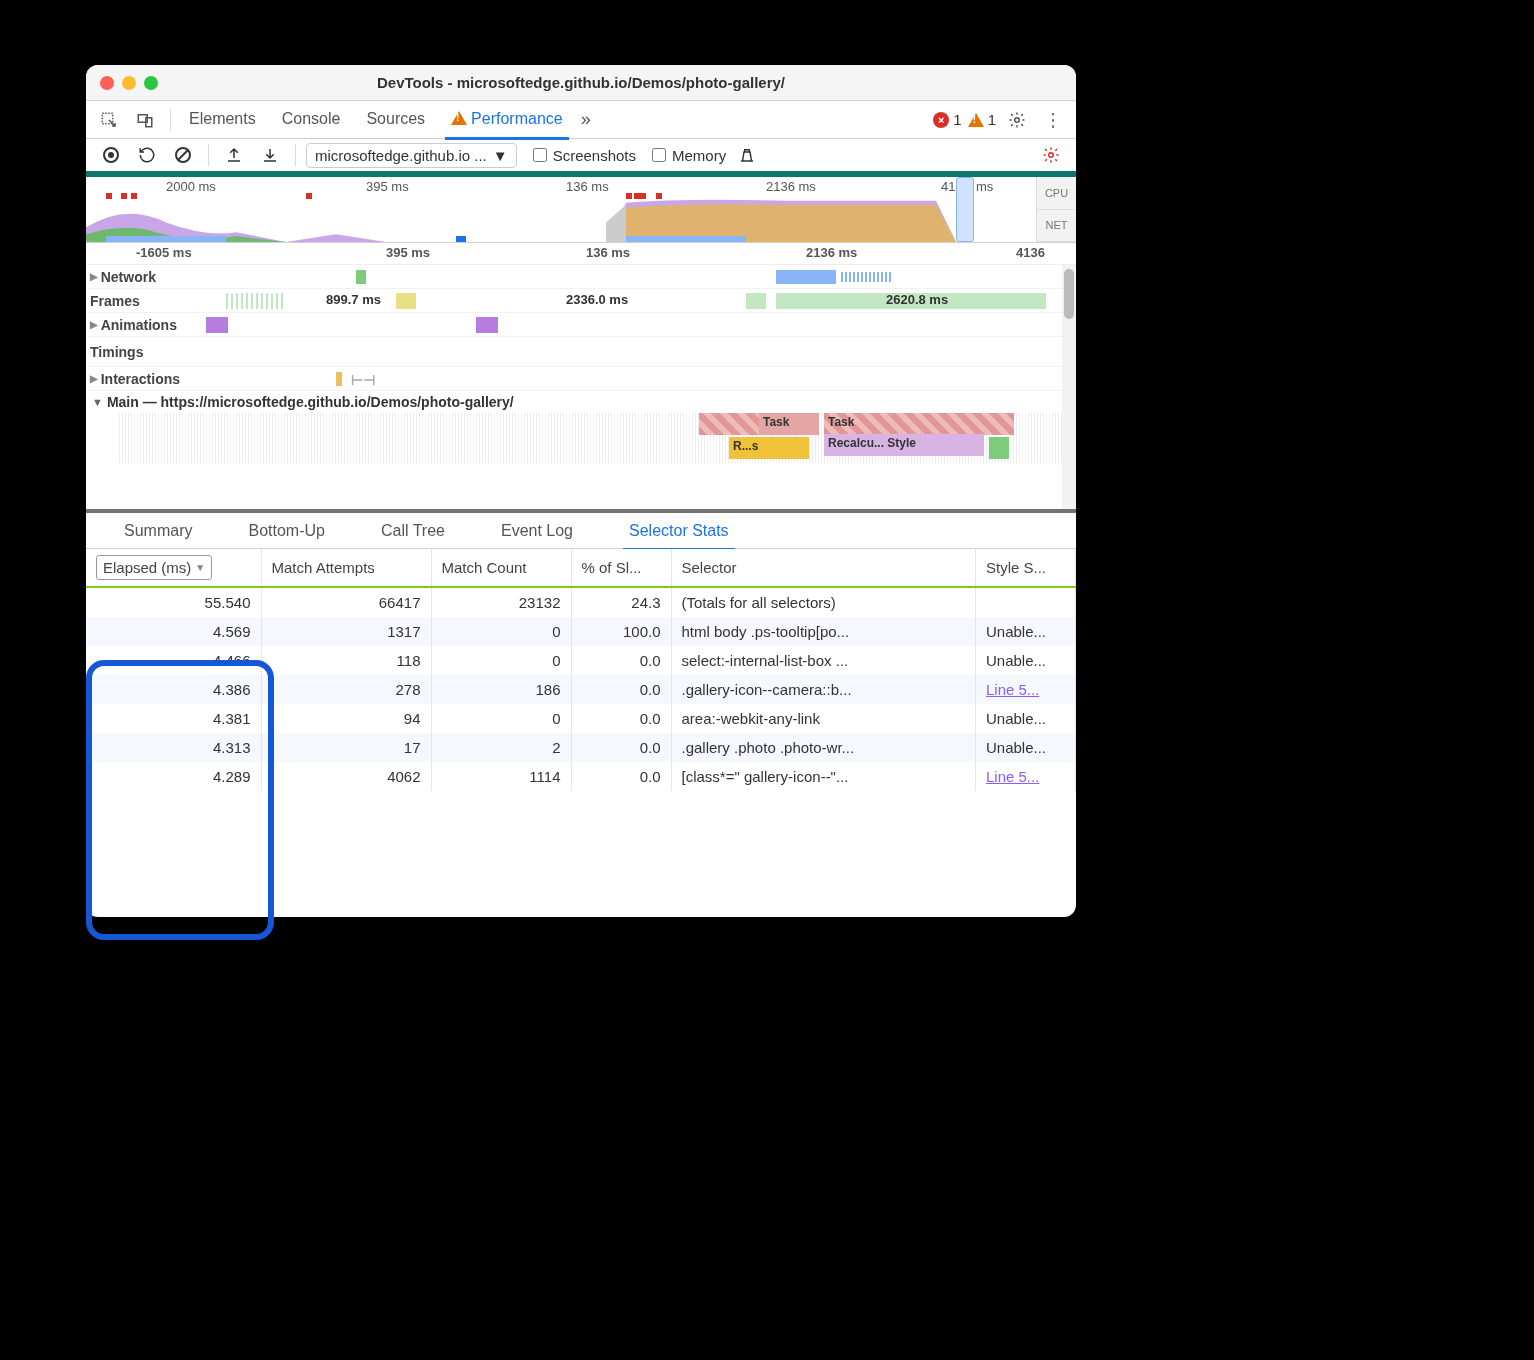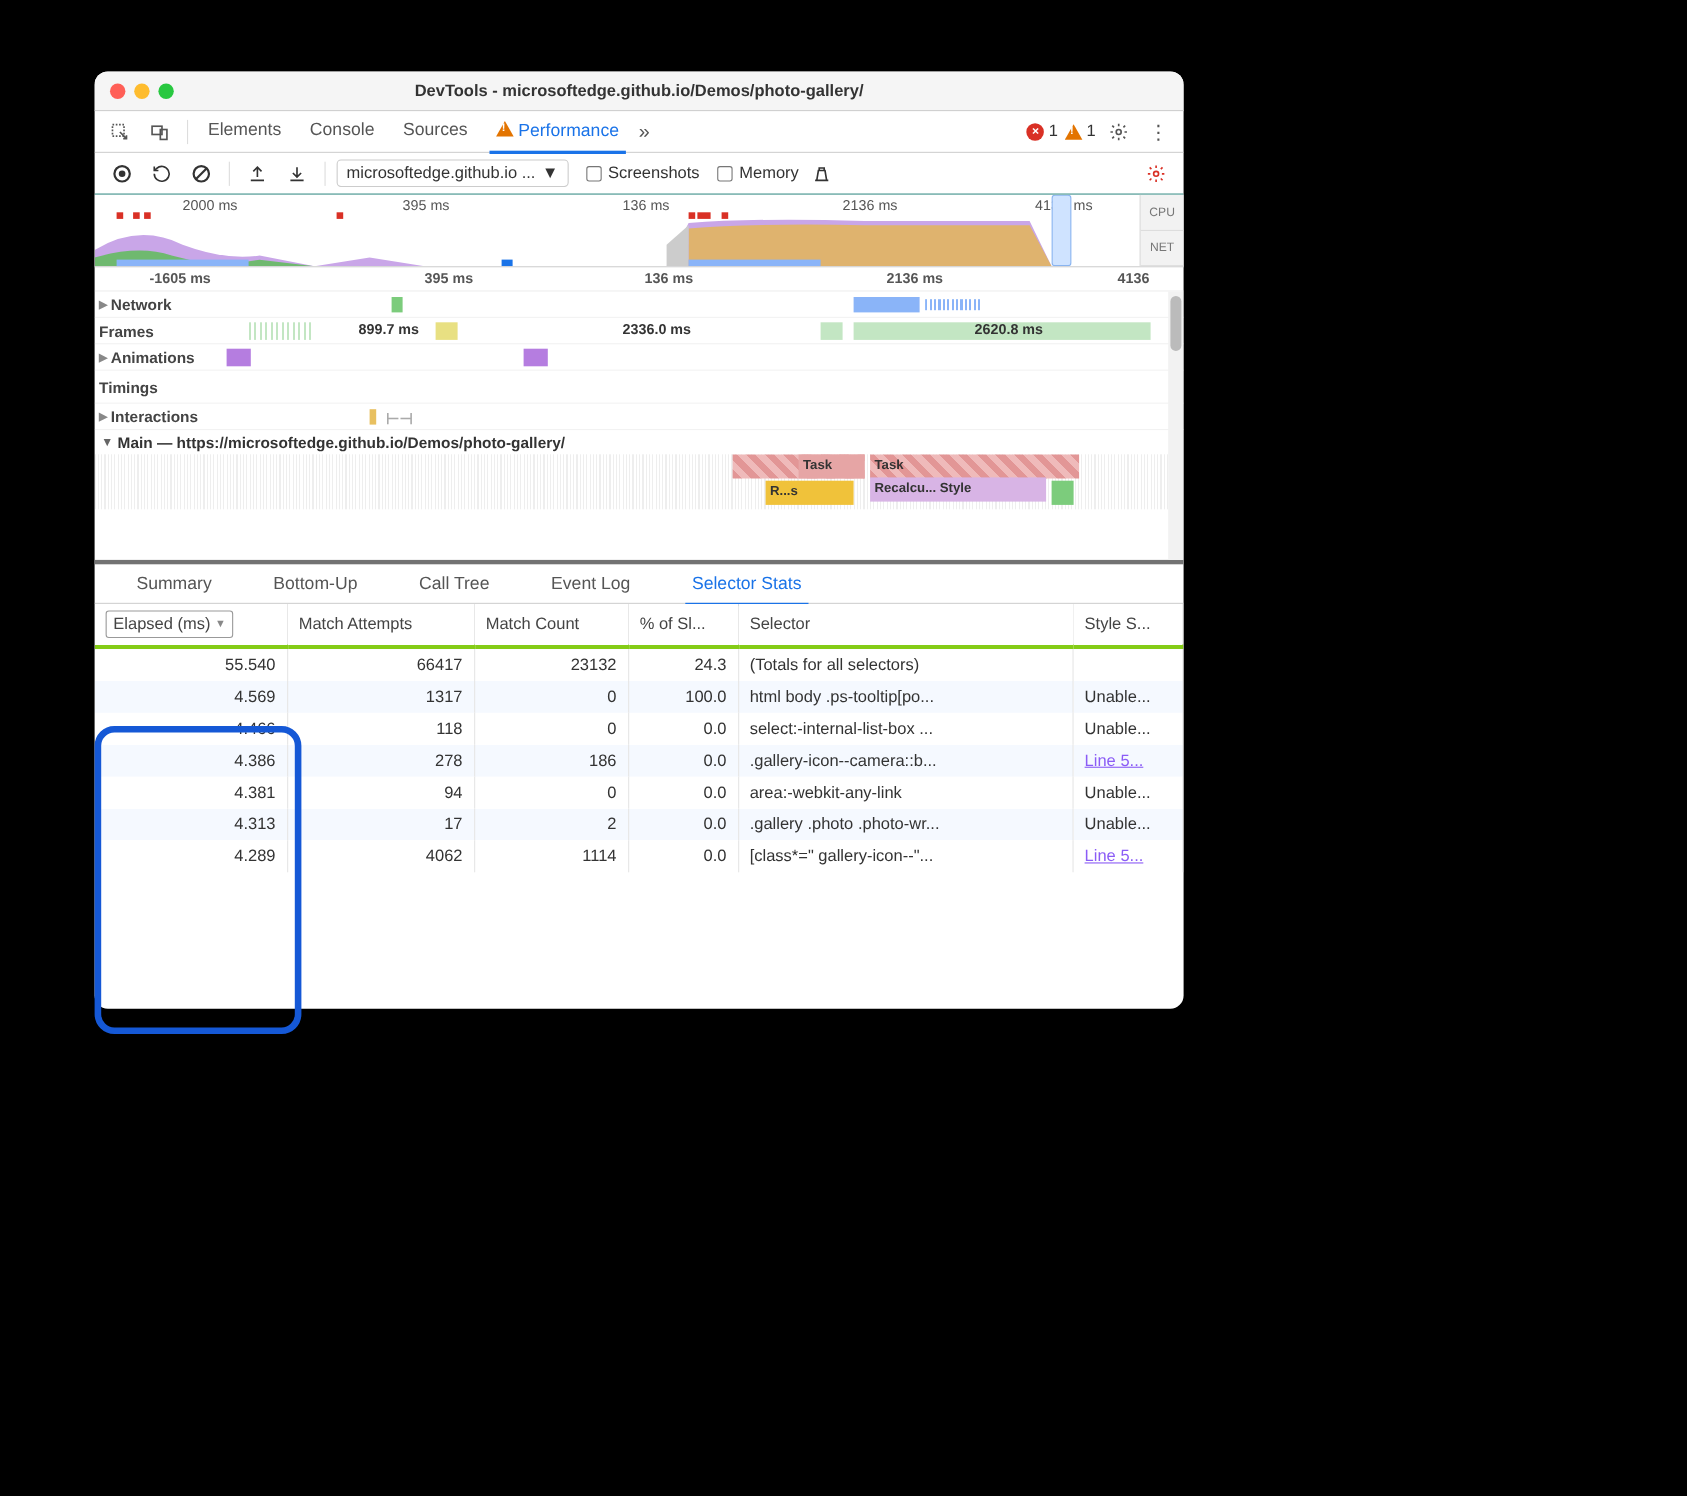--- a/index.html
+++ b/index.html
@@ -65,21 +65,21 @@
   content:""; position:absolute; left:-4px; right:-4px; bottom:-5px; height:3px; background:#1a73e8;
 }
 .spacer { flex:1; }
 .errbadge { display:flex; align-items:center; gap:4px; font-size:15px; }
 .circle-err { width:16px; height:16px; border-radius:50%; background:#d93025; display:inline-flex; align-items:center; justify-content:center; color:#fff; font-size:11px; font-weight:bold; }
 .tri-warn { display:inline-block; width:0; height:0; border-left:8px solid transparent; border-right:8px solid transparent; border-bottom:14px solid #e37400; position:relative; }
 .tri-warn::after { content:"!"; position:absolute; left:-3px; top:1px; color:#fff; font-size:10px; font-weight:bold; }
 
 .toolbar2 {
   height: 38px;
-  border-bottom: 1px solid #0f766e;
+  border-bottom: 6px solid #0f766e;
   display:flex; align-items:center;
   padding: 0 10px; gap:6px;
 }
 .select-box {
   border:1px solid #ccc; border-radius:4px; padding:3px 8px;
   font-size:15px; display:flex; align-items:center; gap:6px;
   color:#333; max-width:250px; overflow:hidden; white-space:nowrap;
 }
 .chk { display:flex; align-items:center; gap:6px; font-size:15px; color:#333; margin-left:10px; }
 .chk input { width:14px; height:14px; }
@@ -116,21 +116,21 @@
 .track-row .lbl { width:110px; padding:0 4px; color:#444; font-size:14px; display:flex; align-items:center; gap:3px;}
 .disc { font-size:10px; color:#888; }
 .track-row .area { flex:1; position:relative; height:100%; }
 .fr-label { position:absolute; font-size:13px; color:#333; }
 .timing-badge { display:inline-block; padding:2px 6px; color:#fff; font-size:12px; border-radius:2px; margin-right:3px; }
 .badge-dcl { background:#1a73e8; }
 .badge-l { background:#a52727; }
 .badge-fp { background:#188038; }
 .badge-fcp { background:#188038; }
 .main-label { padding:3px 6px; font-size:14px; color:#333; display:flex; align-items:center; gap:4px; }
-.flame { position:relative; height:50px; overflow:hidden; background:repeating-linear-gradient(90deg,#eee,#eee 1px,transparent 1px,transparent 3px); }
+.flame { position:relative; height:50px; overflow:hidden; background:repeating-linear-gradient(90deg,#eee,#eee 1px,transparent 1px,transparent 3px);margin-left:33px; }
 .flame-block { position:absolute; height:22px; font-size:12px; color:#333; padding:2px 4px; overflow:hidden; white-space:nowrap; }
 .task { background:#e6a5a5; top:0; }
 .recalc { background:#d8b4e5; top:21px; }
 .rs { background:#f0c23a; top:24px; }
 
 
 .vscroll { position:absolute; right:0; top:22px; bottom:0; width:14px; background:#f2f2f2; }
 .vscroll .thumb { position:absolute; left:2px; right:2px; top:4px; height:50px; background:#bbb; border-radius:6px; }
 
 
@@ -140,21 +140,21 @@
   font-size:16px;
 }
 .btab { color:#555; padding:6px 2px; position:relative; cursor:pointer;margin-left:24px; }
 .btab.active { color:#1a73e8; }
 .btab.active::after { content:""; position:absolute; left:-4px; right:-4px; bottom:-5px; height:3px; background:#1a73e8; }
 
 
 .tbl { flex:1; overflow:auto; position:relative; }
 table { width:100%; border-collapse:collapse; font-size:15px; }
 th, td { border-right:1px solid #e6e6e6; padding:6px 10px; text-align:left; color:#333; white-space:nowrap; overflow:hidden; text-overflow:ellipsis; }
-th { border-bottom:4px solid #84cc16; background:#fff; font-weight:400; color:#444; position:sticky; top:0; }
+th { border-bottom:2px solid #84cc16; background:#fff; font-weight:400; color:#444; position:sticky; top:0; }
 tr:nth-child(even) td { background:#f5f9ff; }
 .num { text-align:right; }
 .sort-hdr { background:#fff; border:1px solid #999; border-radius:3px; padding:3px 6px; display:inline-flex; align-items:center; gap:4px; }
 .sort-arrow { font-size:10px; color:#888; }
 .link { color:#8b5cf6; text-decoration:underline; }
 
 
 .hilite {
   position:absolute;
   left: 86px;

